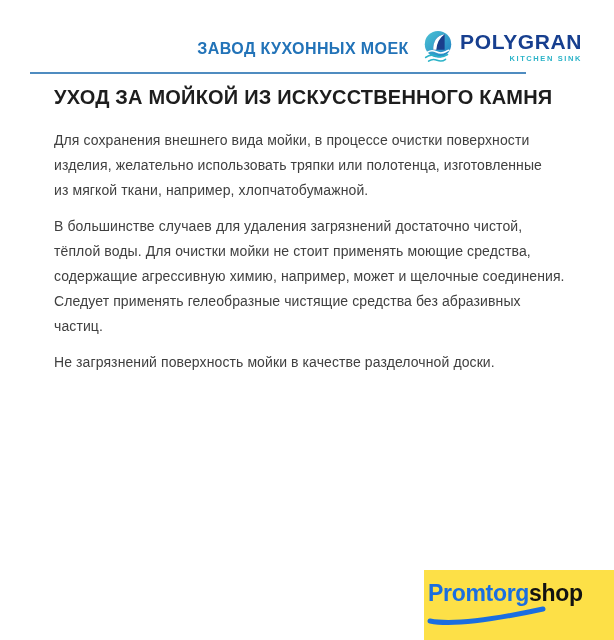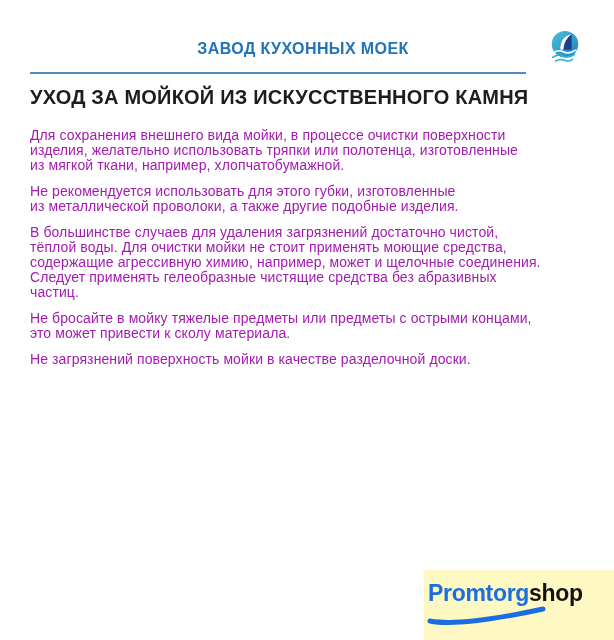--- a/index.html
+++ b/index.html
@@ -48,43 +48,43 @@
     margin-top: 1px;
   }
   .divider {
     position: absolute;
     top: 72px; left: 30px;
     width: 496px; height: 2px;
     background: #4f8cc0;
   }
 
   
-  .content { padding: 0 30px; }
+  .content { padding: 0 30px; margin-left: 24px; }
   .content h1 {
     margin: 22px 0 19px 0;
     font-size: 20px;
     font-weight: bold;
     letter-spacing: 0.2px;
     color: #1d1d1d;
   }
   .content p {
     font-size: 14px;
-    line-height: 15px;
-    color: #a21caf;
+    line-height: 25px;
+    color: #404040;
     letter-spacing: 0.1px;
     margin: 0 0 11px 0;
     white-space: pre-line;
   }
 
   
   .watermark {
     position: absolute;
     left: 424px; top: 570px;
     width: 190px; height: 70px;
-    background: #fef9c3;
+    background: #fde047;
     padding: 11px 0 12px 4px;
   }
   .wm-text {
     font-size: 23px;
     font-weight: bold;
     letter-spacing: -0.3px;
     line-height: 24px;
     white-space: nowrap;
   }
   .wm-blue { color: #1a6ee0; }
@@ -109,44 +109,44 @@
             </linearGradient>
           </defs>
           <circle cx="18" cy="17" r="14" fill="url(#lg)"></circle>
           <path d="M13,23 Q12.5,9 25,6.5 L25,23 Z" fill="#1b3e8c"></path>
           <path d="M13,23 Q12.5,9 25,6.5 Q17,12 16.2,23 Z" fill="#ffffff"></path>
           <path d="M7,25.5 q4,-3 9,-0.5 q5,2.5 10,0 q2,-1 3.5,-1.5" stroke="#ffffff" stroke-width="1.6" fill="none" stroke-linecap="round"></path>
           <path d="M5,31 q5,-4 11,-1.5 q6,2.5 12,-1.5" stroke="#2bb3c8" stroke-width="1.8" fill="none" stroke-linecap="round"></path>
           <path d="M8,35 q4,-3 9,-1 q5,2 9,-1" stroke="#2bb3c8" stroke-width="1.6" fill="none" stroke-linecap="round"></path>
         </svg>
       </span>
+      <span class="logo-words">
+        <span class="logo-name">POLYGRAN</span>
+        <span class="logo-sub">KITCHEN SINK</span>
+      </span>
     </div>
   </header>
 
   <div class="divider"></div>
 
   <main class="content">
     <h1>УХОД ЗА МОЙКОЙ ИЗ ИСКУССТВЕННОГО КАМНЯ</h1>
 
     <p>Для сохранения внешнего вида мойки, в процессе очистки поверхности
 изделия, желательно использовать тряпки или полотенца, изготовленные
 из мягкой ткани, например, хлопчатобумажной.</p>
 
-    <p>Не рекомендуется использовать для этого губки, изготовленные
-из металлической проволоки, а также другие подобные изделия.</p>
 
     <p>В большинстве случаев для удаления загрязнений достаточно чистой,
 тёплой воды. Для очистки мойки не стоит применять моющие средства,
 содержащие агрессивную химию, например, может и щелочные соединения.
 Следует применять гелеобразные чистящие средства без абразивных
 частиц.</p>
 
 
-    <p>Не бросайте в мойку тяжелые предметы или предметы с острыми концами,
-это может привести к сколу материала.</p>
 
 
     <p>Не загрязнений поверхность мойки в качестве разделочной доски.</p>
 
   </main>
 
   <div class="watermark">
     <div class="wm-text">
       <span class="wm-blue">Promtorg</span><span class="wm-dark">shop</span>
     </div>

